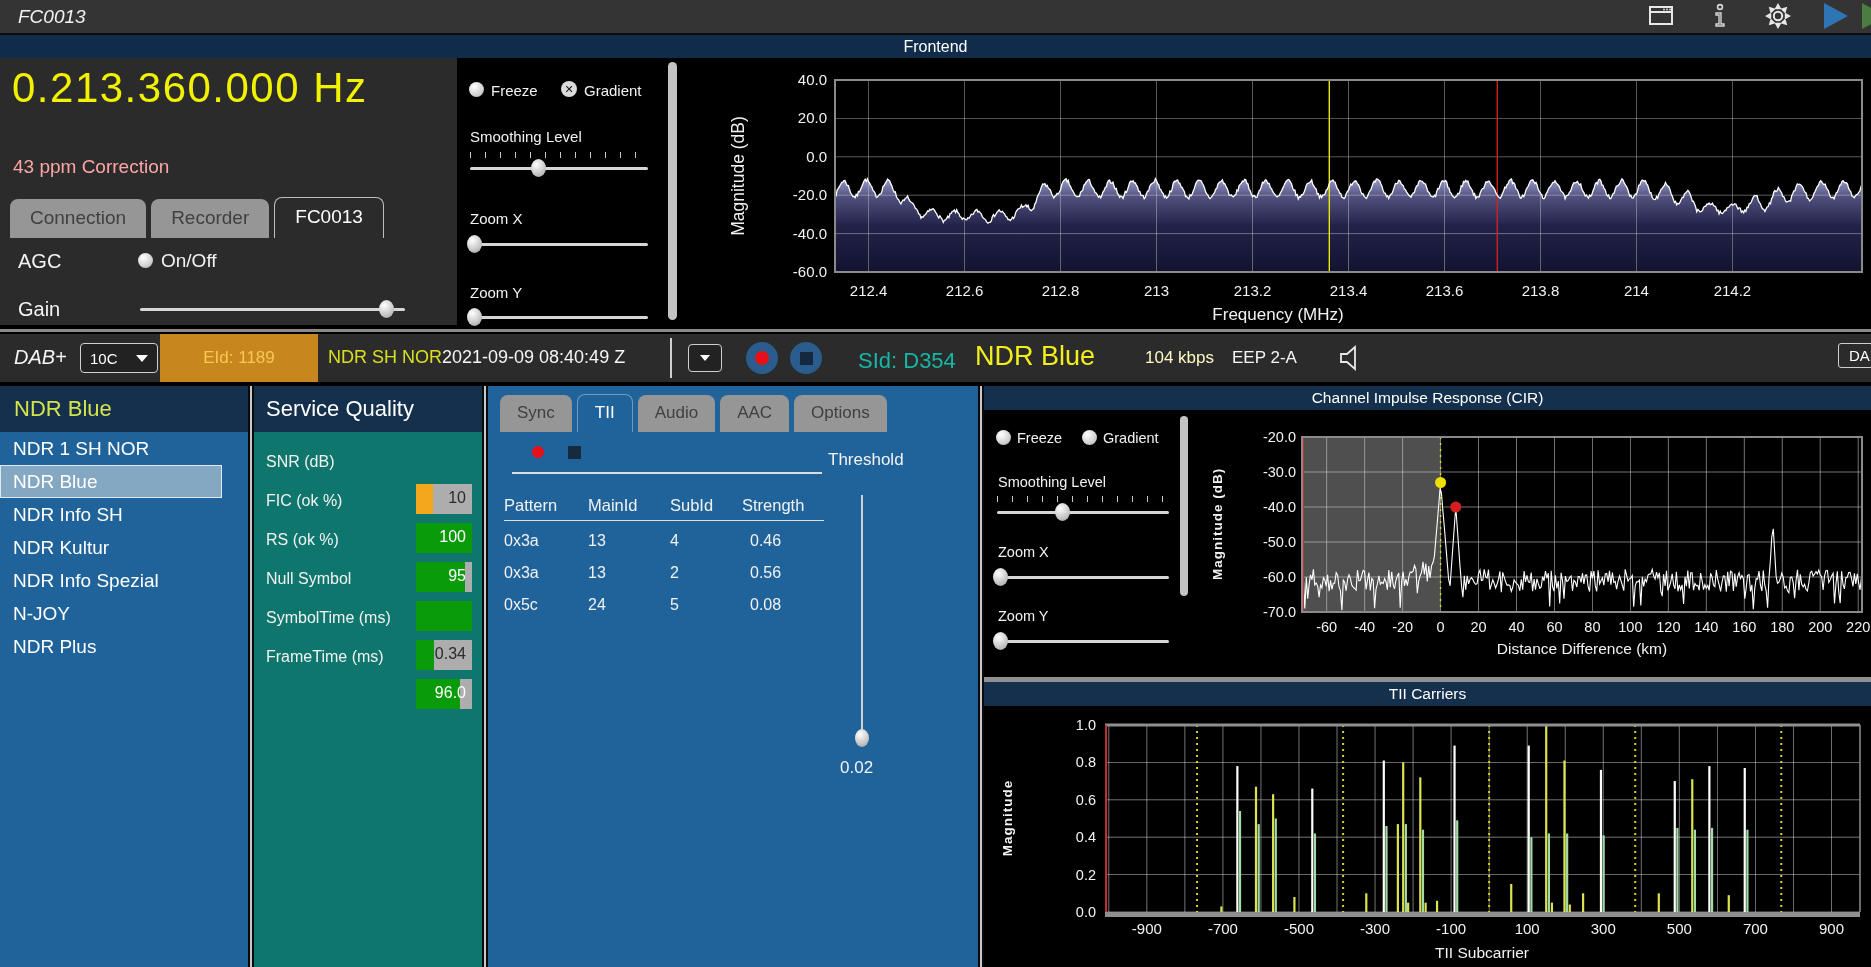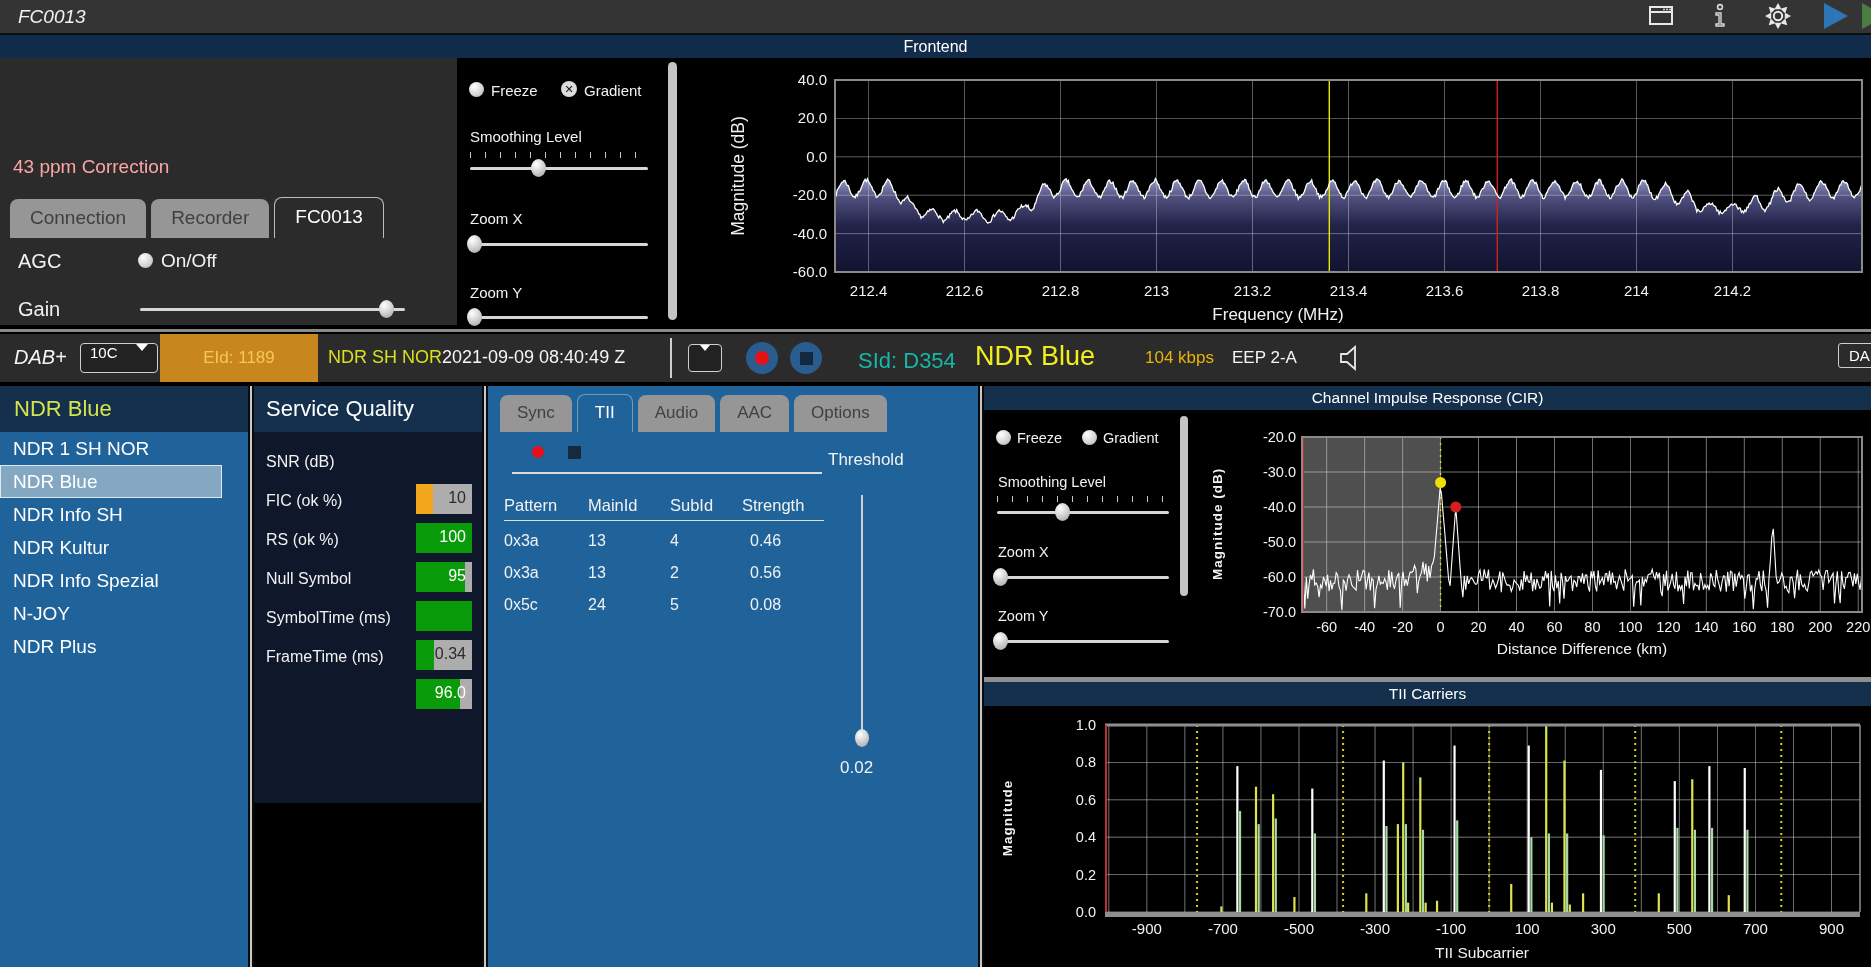--- a/index.html
+++ b/index.html
@@ -43,50 +43,50 @@
   .ctl-label{position:absolute;font-size:15px;color:#f2f2f2;}
   .vscroll{position:absolute;width:9px;border-radius:5px;background:#c4c4c4;}
 
   .fe-chart{position:absolute;left:686px;top:58px;width:1185px;height:267px;background:#000;}
 
   
   .gray-sep-h{position:absolute;left:0;top:329px;width:1871px;height:3px;background:#8a8a8a;}
   .dab-bar{position:absolute;left:0;top:334px;width:1871px;height:48px;background:#2b2b2b;}
   .dab-mode{position:absolute;left:14px;top:12px;font-size:20px;font-style:italic;color:#f5f5f5;}
   .dd{position:absolute;border:1.5px solid #cfcfcf;border-radius:4px;color:#fff;
-      display:flex;align-items:flex-start;justify-content:space-between;padding:0 9px;font-size:15px;background:#222;}
+      display:flex;align-items:center;justify-content:space-between;padding:0 9px;font-size:15px;background:#222;}
   .caret{width:0;height:0;border-left:6px solid transparent;border-right:6px solid transparent;border-top:7px solid #fff;}
   .amber{position:absolute;left:160px;top:0;width:158px;height:48px;background:#c8861f;
          display:flex;align-items:center;justify-content:center;}
   .amber span{font-size:17px;color:#f6c94f;}
   .ensemble{position:absolute;left:328px;top:13px;font-size:18px;color:#d9e021;}
   .datetime{position:absolute;left:442px;top:13px;font-size:18px;color:#f5f5f5;}
   .vdivider{position:absolute;left:670px;top:4px;width:2px;height:40px;background:#cfcfcf;}
   .circlebtn{position:absolute;top:8px;width:32px;height:32px;border-radius:50%;background:#2a5d8d;
              display:flex;align-items:center;justify-content:center;}
   .recdot{width:14px;height:14px;border-radius:50%;background:#e81018;}
   .stopsq{width:13px;height:13px;background:#15293e;}
   .sid{position:absolute;left:858px;top:14px;font-size:22px;color:#14b8a6;}
   .service-name{position:absolute;left:975px;top:7px;font-size:27px;color:#f2ee1d;}
-  .bitrate{position:absolute;left:1145px;top:14px;font-size:17px;color:#eab308;}
+  .bitrate{position:absolute;left:1145px;top:14px;font-size:17px;color:#fef9c3;}
   .protection{position:absolute;left:1232px;top:14px;font-size:17px;color:#f5f5f5;}
   .dab-badge{position:absolute;left:1838px;top:9px;border:1.5px solid #cfcfcf;border-radius:3px;
              padding:3px 10px;font-size:15px;color:#fff;}
 
   
   .bottom{position:absolute;left:0;top:386px;width:1871px;height:581px;}
   .panel-hdr{height:46px;background:#14304c;display:flex;align-items:center;}
   .svc-panel{position:absolute;left:0;top:0;width:248px;height:581px;background:#1f639a;}
   .svc-hdr-text{font-size:22px;color:#d7e34d;padding-left:14px;}
   .svc-item{height:33px;display:flex;align-items:center;padding-left:13px;font-size:19px;color:#fff;}
   .svc-item.sel{background:#84a7c2;border:1px solid #dfe9f2;margin-right:26px;padding-left:12px;height:31px;}
   .vcol{position:absolute;top:0;width:6px;height:581px;background:#0a0a0a;}
   .vcol::after{content:"";position:absolute;left:2px;top:0;width:2px;height:100%;background:#c8c8c8;}
 
-  .sq-panel{position:absolute;left:254px;top:0;width:228px;height:417px;background:#0f172a;}
+  .sq-panel{position:absolute;left:254px;top:0;width:228px;height:581px;background:#0f766e;}
   .sq-hdr-text{font-size:22px;color:#fff;padding-left:12px;}
   .sq-row{position:absolute;left:0;width:228px;height:30px;}
   .sq-row .lbl{position:absolute;left:12px;top:5px;font-size:16px;color:#f2f2f2;}
   .sq-bar{position:absolute;right:10px;top:0;width:56px;height:30px;background:#adadad;margin-top:36px;}
   .sq-fill{position:absolute;left:0;top:0;height:30px;}
   .sq-val{position:absolute;right:6px;top:5px;font-size:16px;}
 
   .tii-panel{position:absolute;left:488px;top:0;width:490px;height:581px;background:#1f639a;}
   .tii-tabs{position:absolute;left:12px;top:6px;height:40px;display:flex;align-items:flex-end;}
   .tii-tabs .tab{font-size:17px;padding:8px 17px 9px 17px;}
@@ -145,20 +145,21 @@
     </span>
     <span class="tb-icon" style="left:1824px;top:3px;width:0;height:0;border-top:13px solid transparent;border-bottom:13px solid transparent;border-left:24px solid #2e75b6;"></span>
     <span class="tb-icon" style="left:1862px;top:3px;width:0;height:0;border-top:13px solid transparent;border-bottom:13px solid transparent;border-left:24px solid #4a7d3f;"></span>
   </div>
 
   <div class="fe-strip">
     <span>Frontend</span>
   </div>
 
   <div class="left-panel">
+    <div class="freq">0.213.360.000 Hz</div>
     <div class="corr">43 ppm Correction</div>
     <div class="fe-tabs" id="tuner-tabs">
         <div class="tab">Connection</div>
         <div class="tab">Recorder</div>
         <div class="tab active">FC0013</div>
       </div>
     <div class="rowlabel" style="left:18px;top:192px;">AGC</div>
     <div class="radio abs" style="left:138px;top:195px;"></div>
     <div class="rowlabel" style="left:161px;top:192px;font-size:19px;">On/Off</div>
     <div class="rowlabel" style="left:18px;top:240px;">Gain</div>

